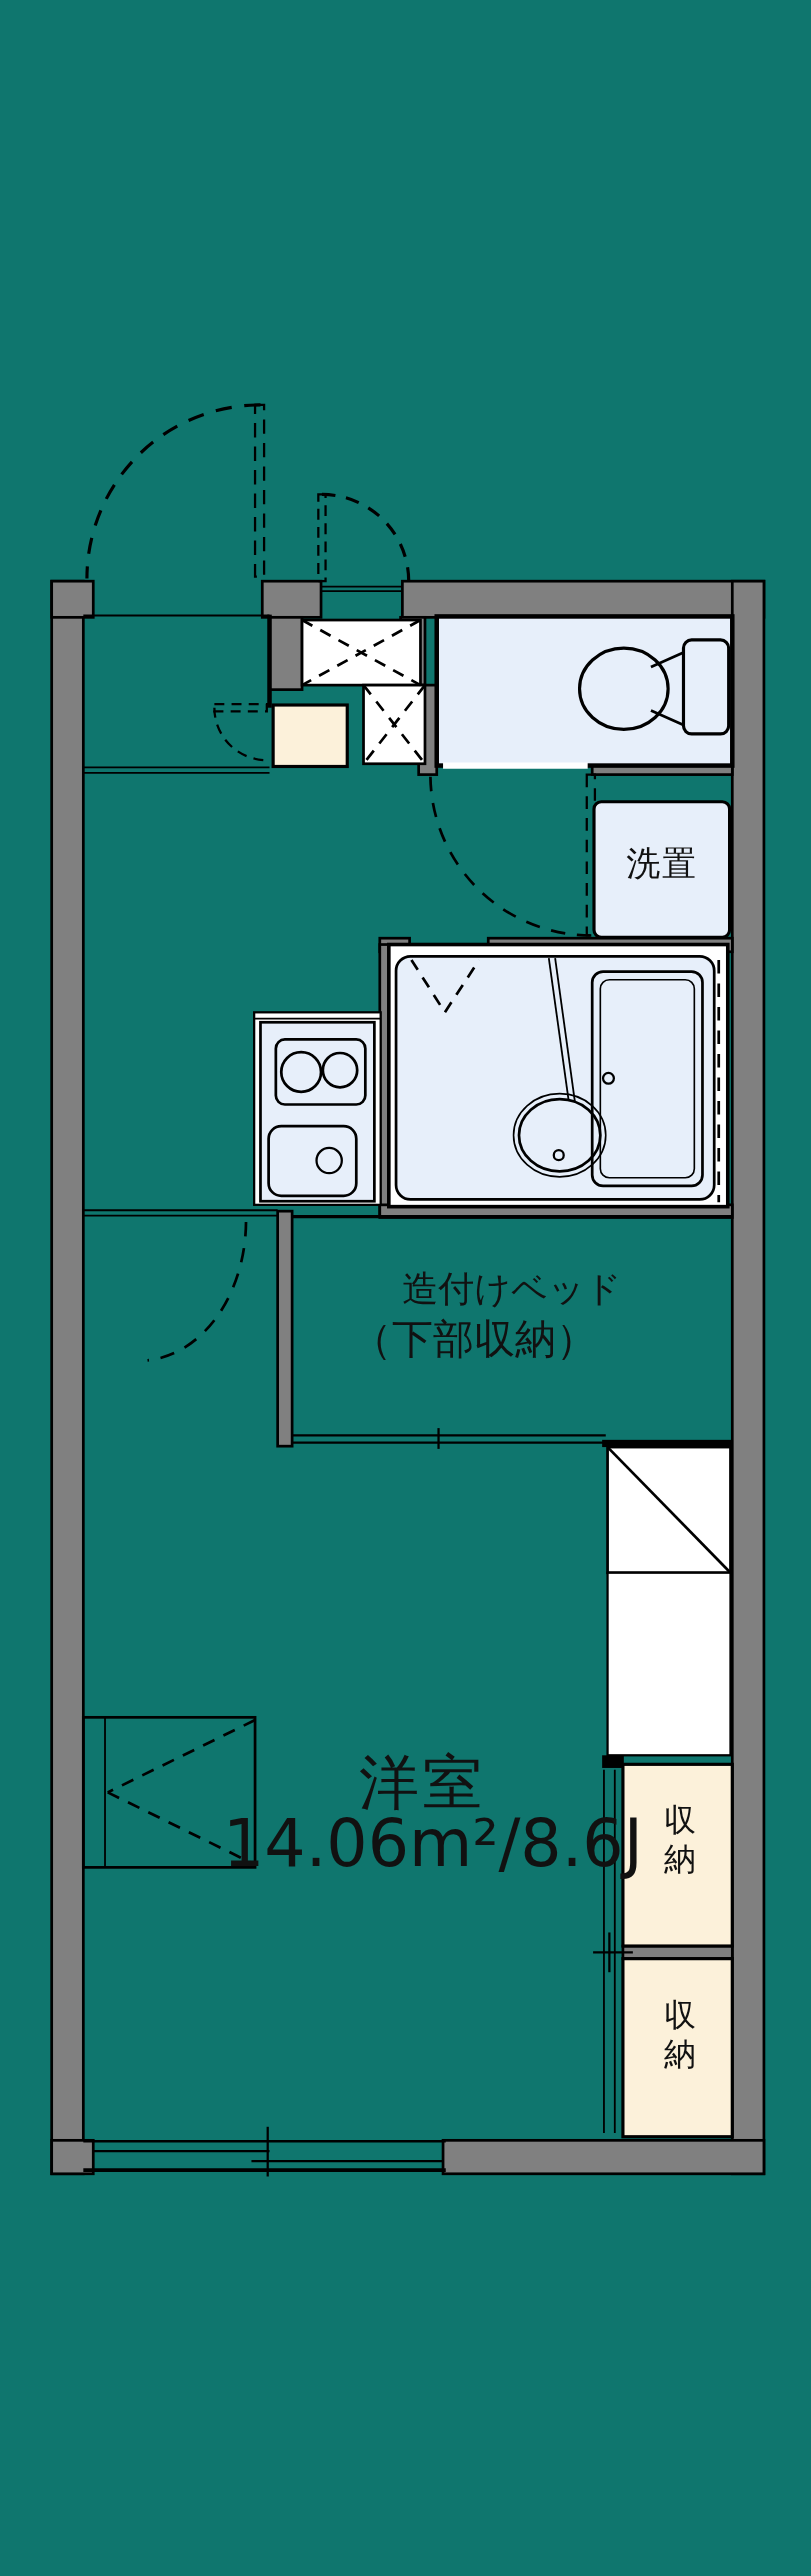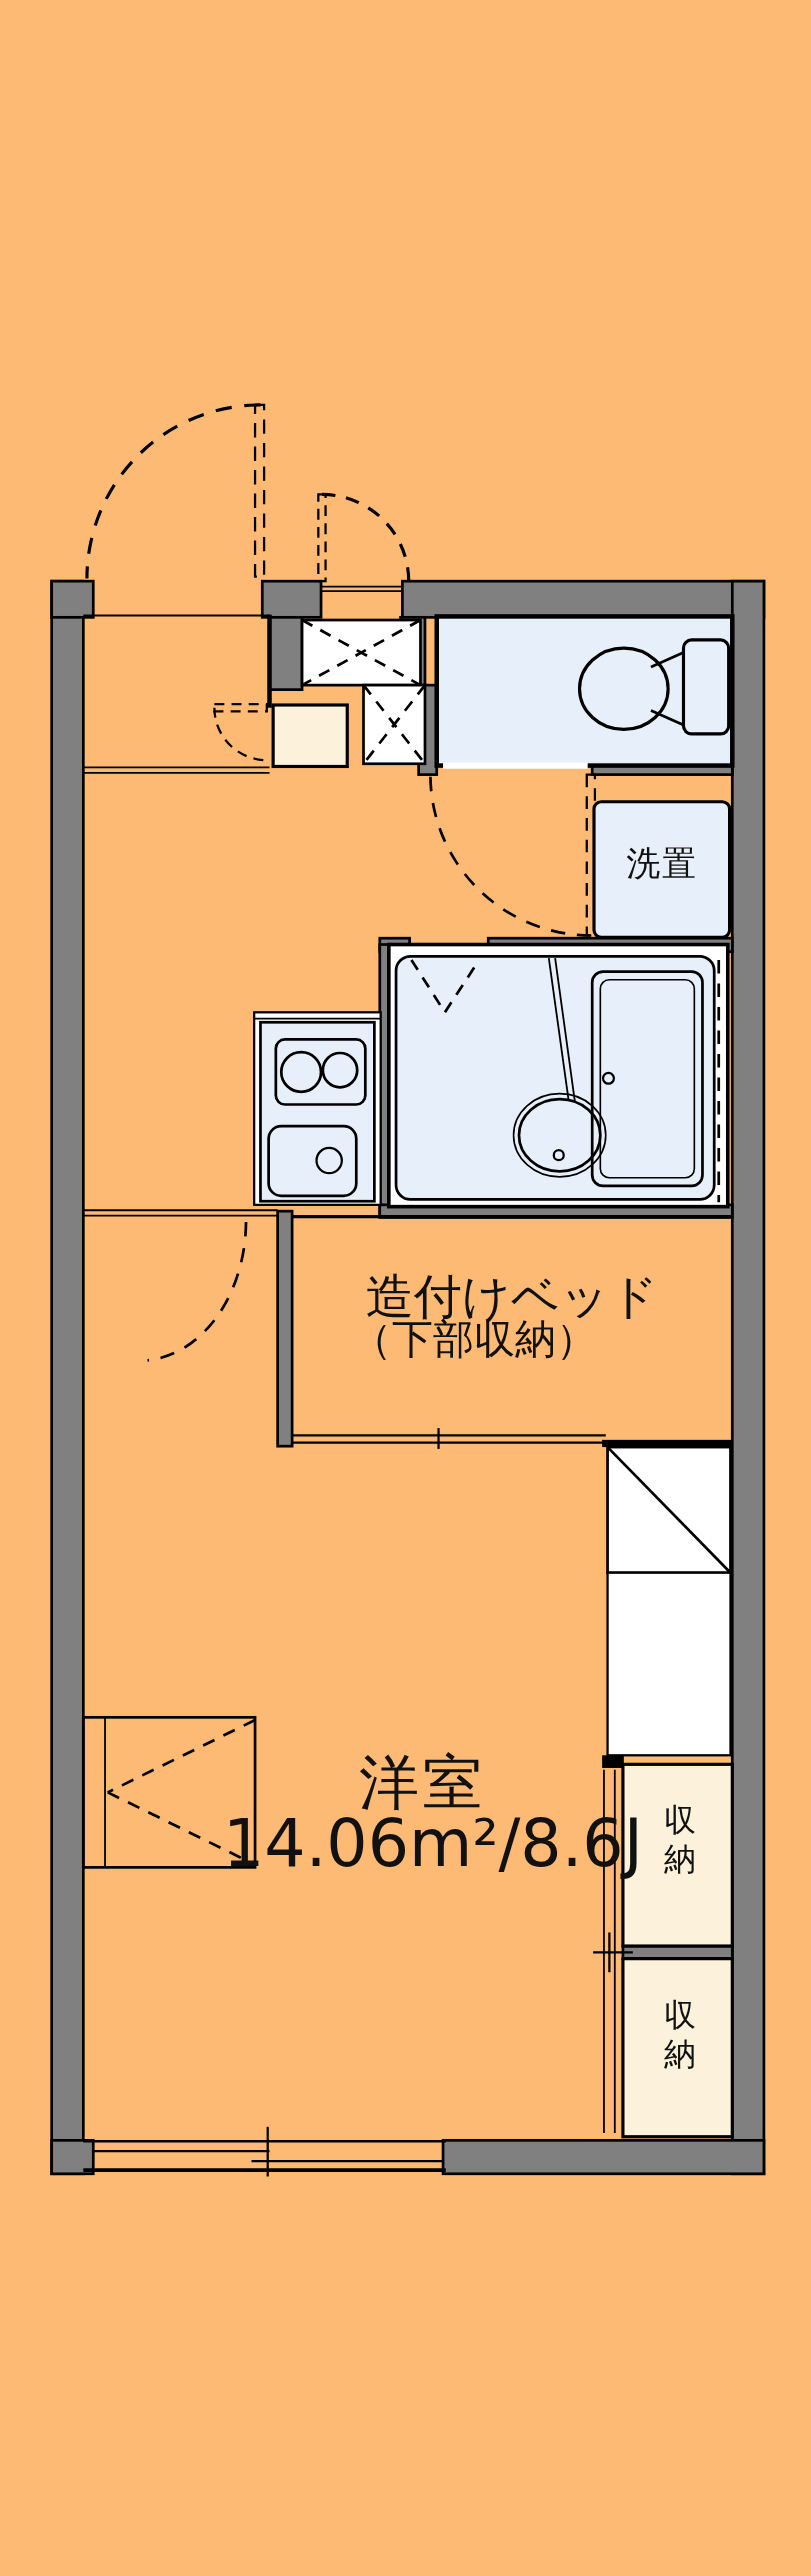--- a/index.html
+++ b/index.html
@@ -1,32 +1,32 @@
 <!DOCTYPE html>
 <html style="font-size:14.5px"><head>
 <meta charset="utf-8">
 <style>
   html,body{margin:0;padding:0;background:#ffffff;}
   #plan{
     position:relative;
     width:812px;height:2576px;
-    background:#fdba74;
+    background:#0f766e;
     font-family:"DejaVu Sans","Liberation Sans",sans-serif;
     overflow:hidden;
   }
   #plan svg{position:absolute;left:0;top:0;}
   .label{
     position:absolute;
     color:#111111;
     text-align:center;
     font-family:"DejaVu Sans","Liberation Sans",sans-serif;
     white-space:nowrap;
   }
   .label-washer{left:594px;top:841px;width:136px;font-size:34px;letter-spacing:1.8px;}
-  .label-bed1{left:292px;top:1265px;width:440px;font-size:48px;}
+  .label-bed1{left:292px;top:1265px;width:440px;font-size:36px;}
   .label-bed2{left:292px;top:1312px;width:364px;font-size:41px;}
   .label-room{left:287px;top:1743px;width:271px;font-size:60px;letter-spacing:3.6px;}
   .label-size{left:223px;top:1806px;width:407px;font-size:65px;}
   .label-storage{width:42px;font-size:32px;line-height:1.22;word-break:break-all;white-space:normal;}
   .label-storage-1{left:659px;top:1801px;}
   .label-storage-2{left:659px;top:1996px;}
 </style>
 </head>
 <body>
 

